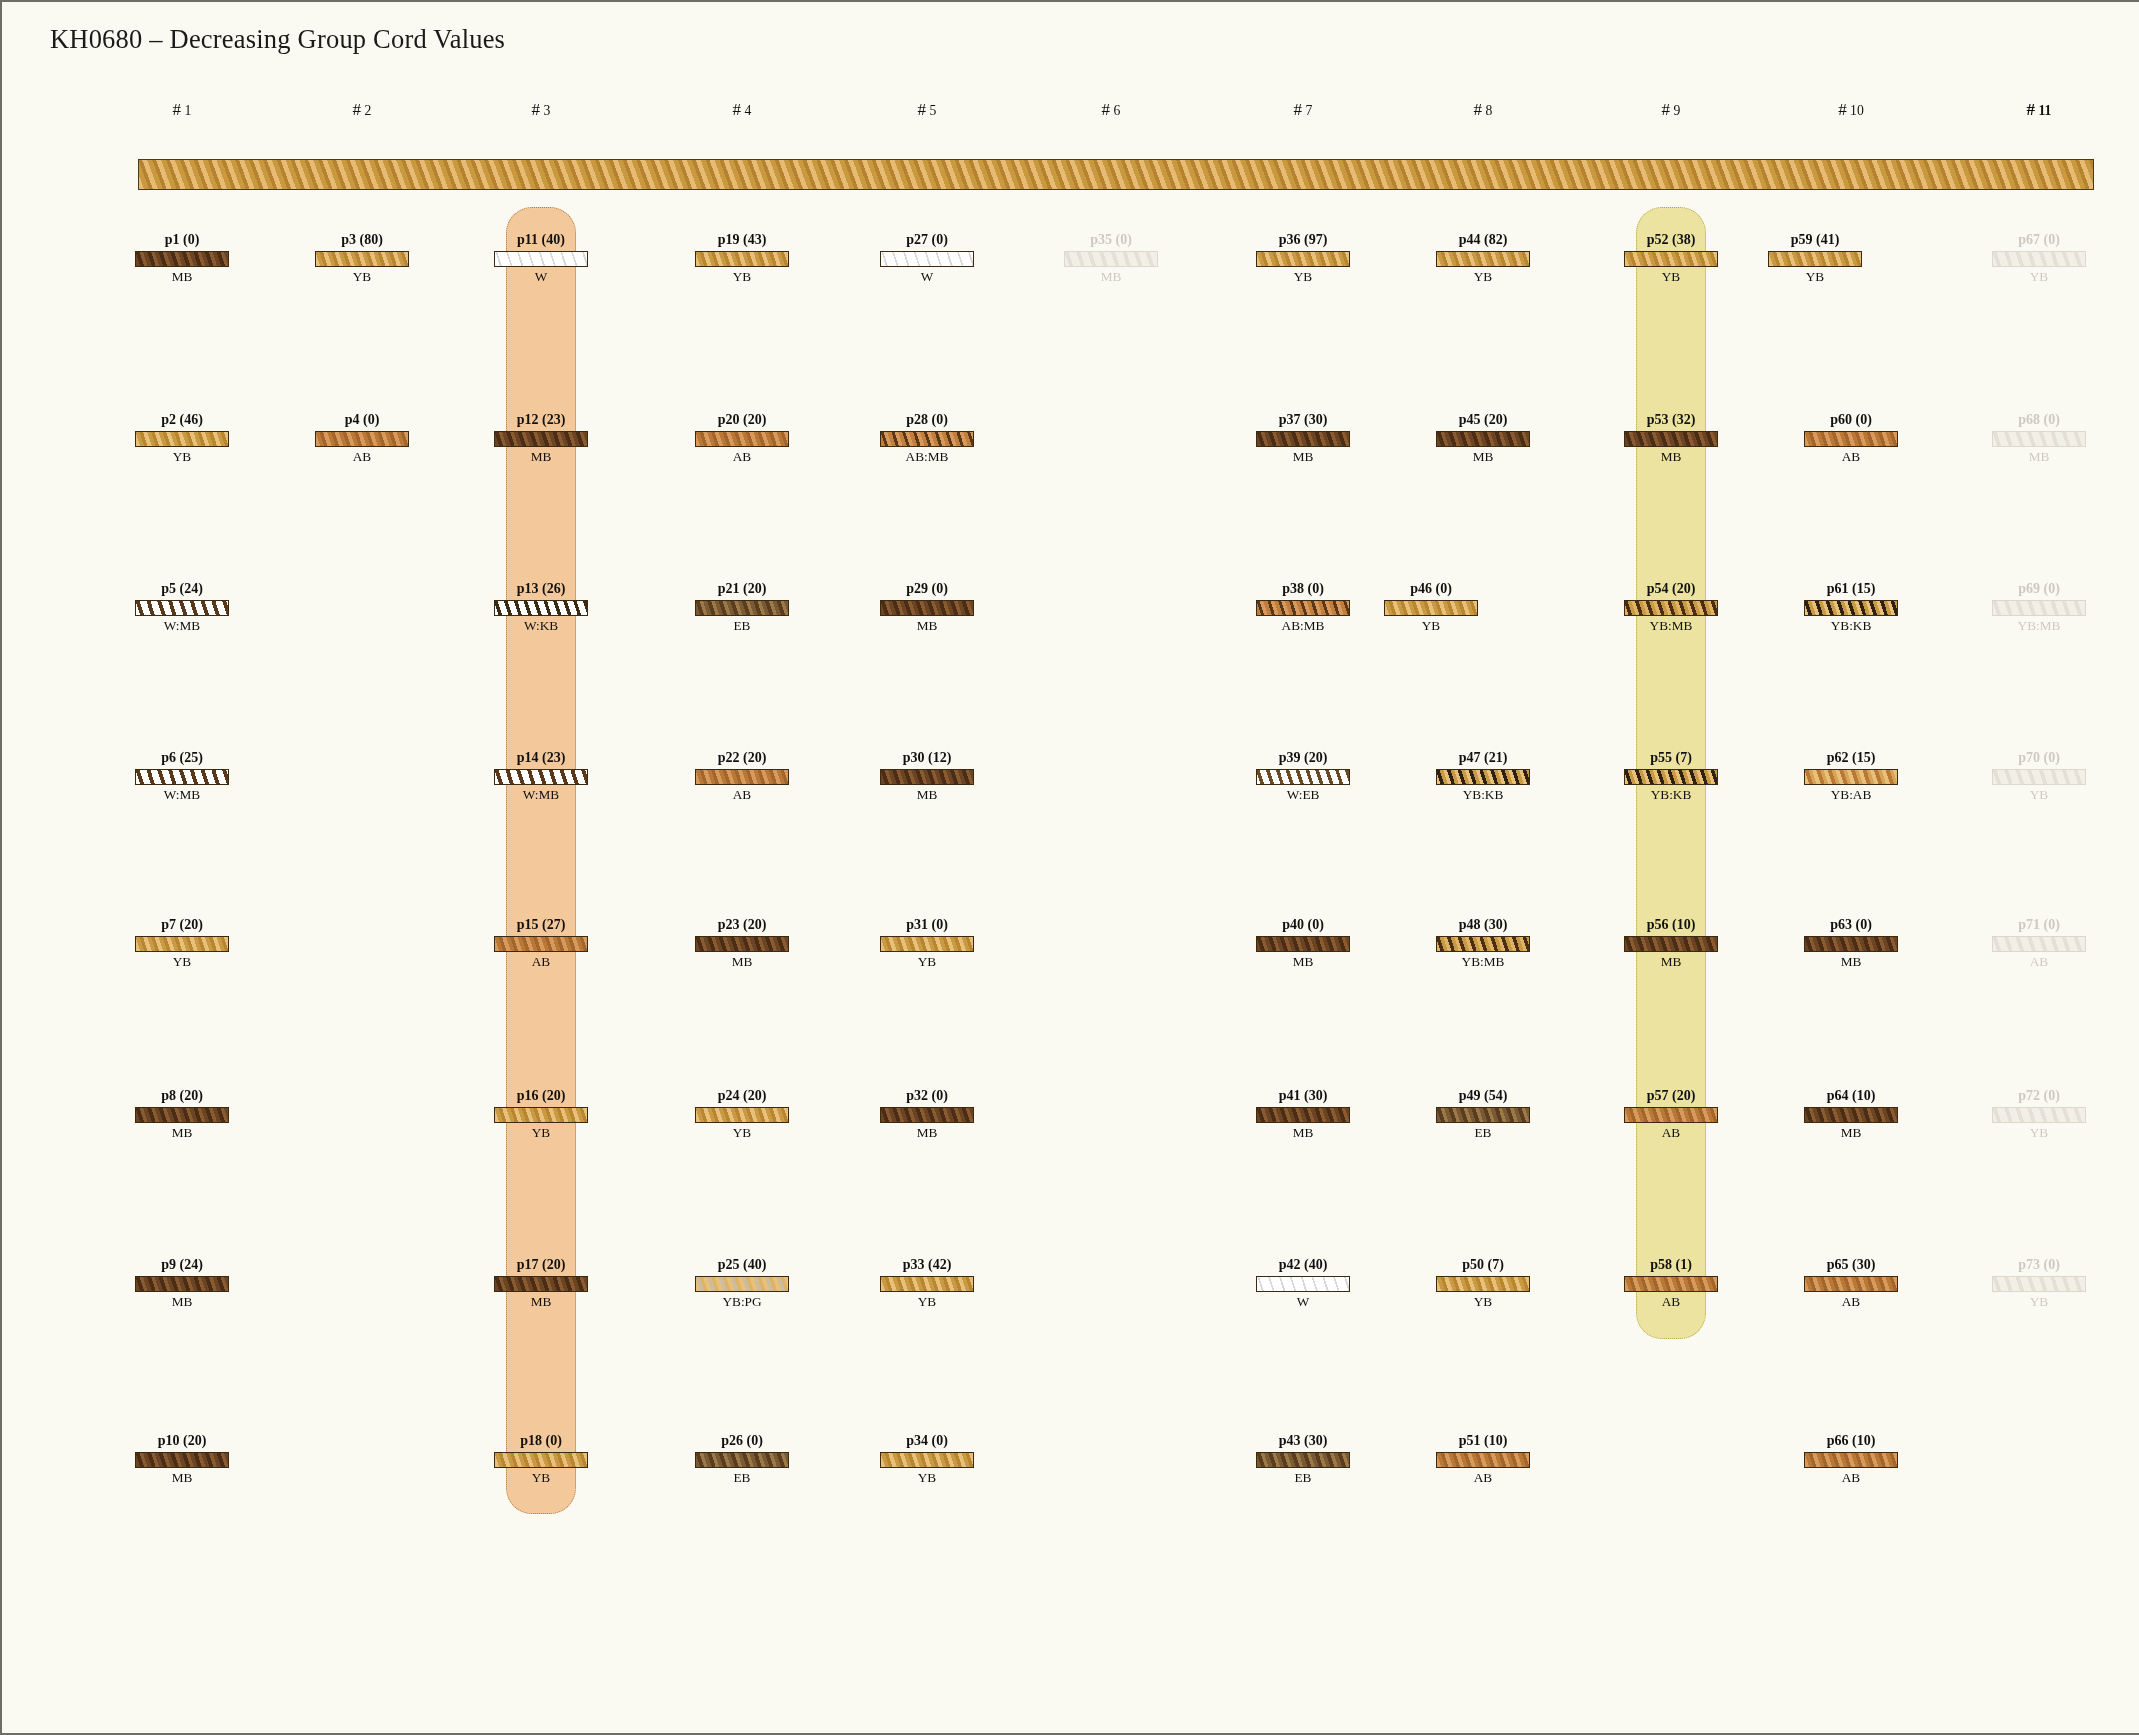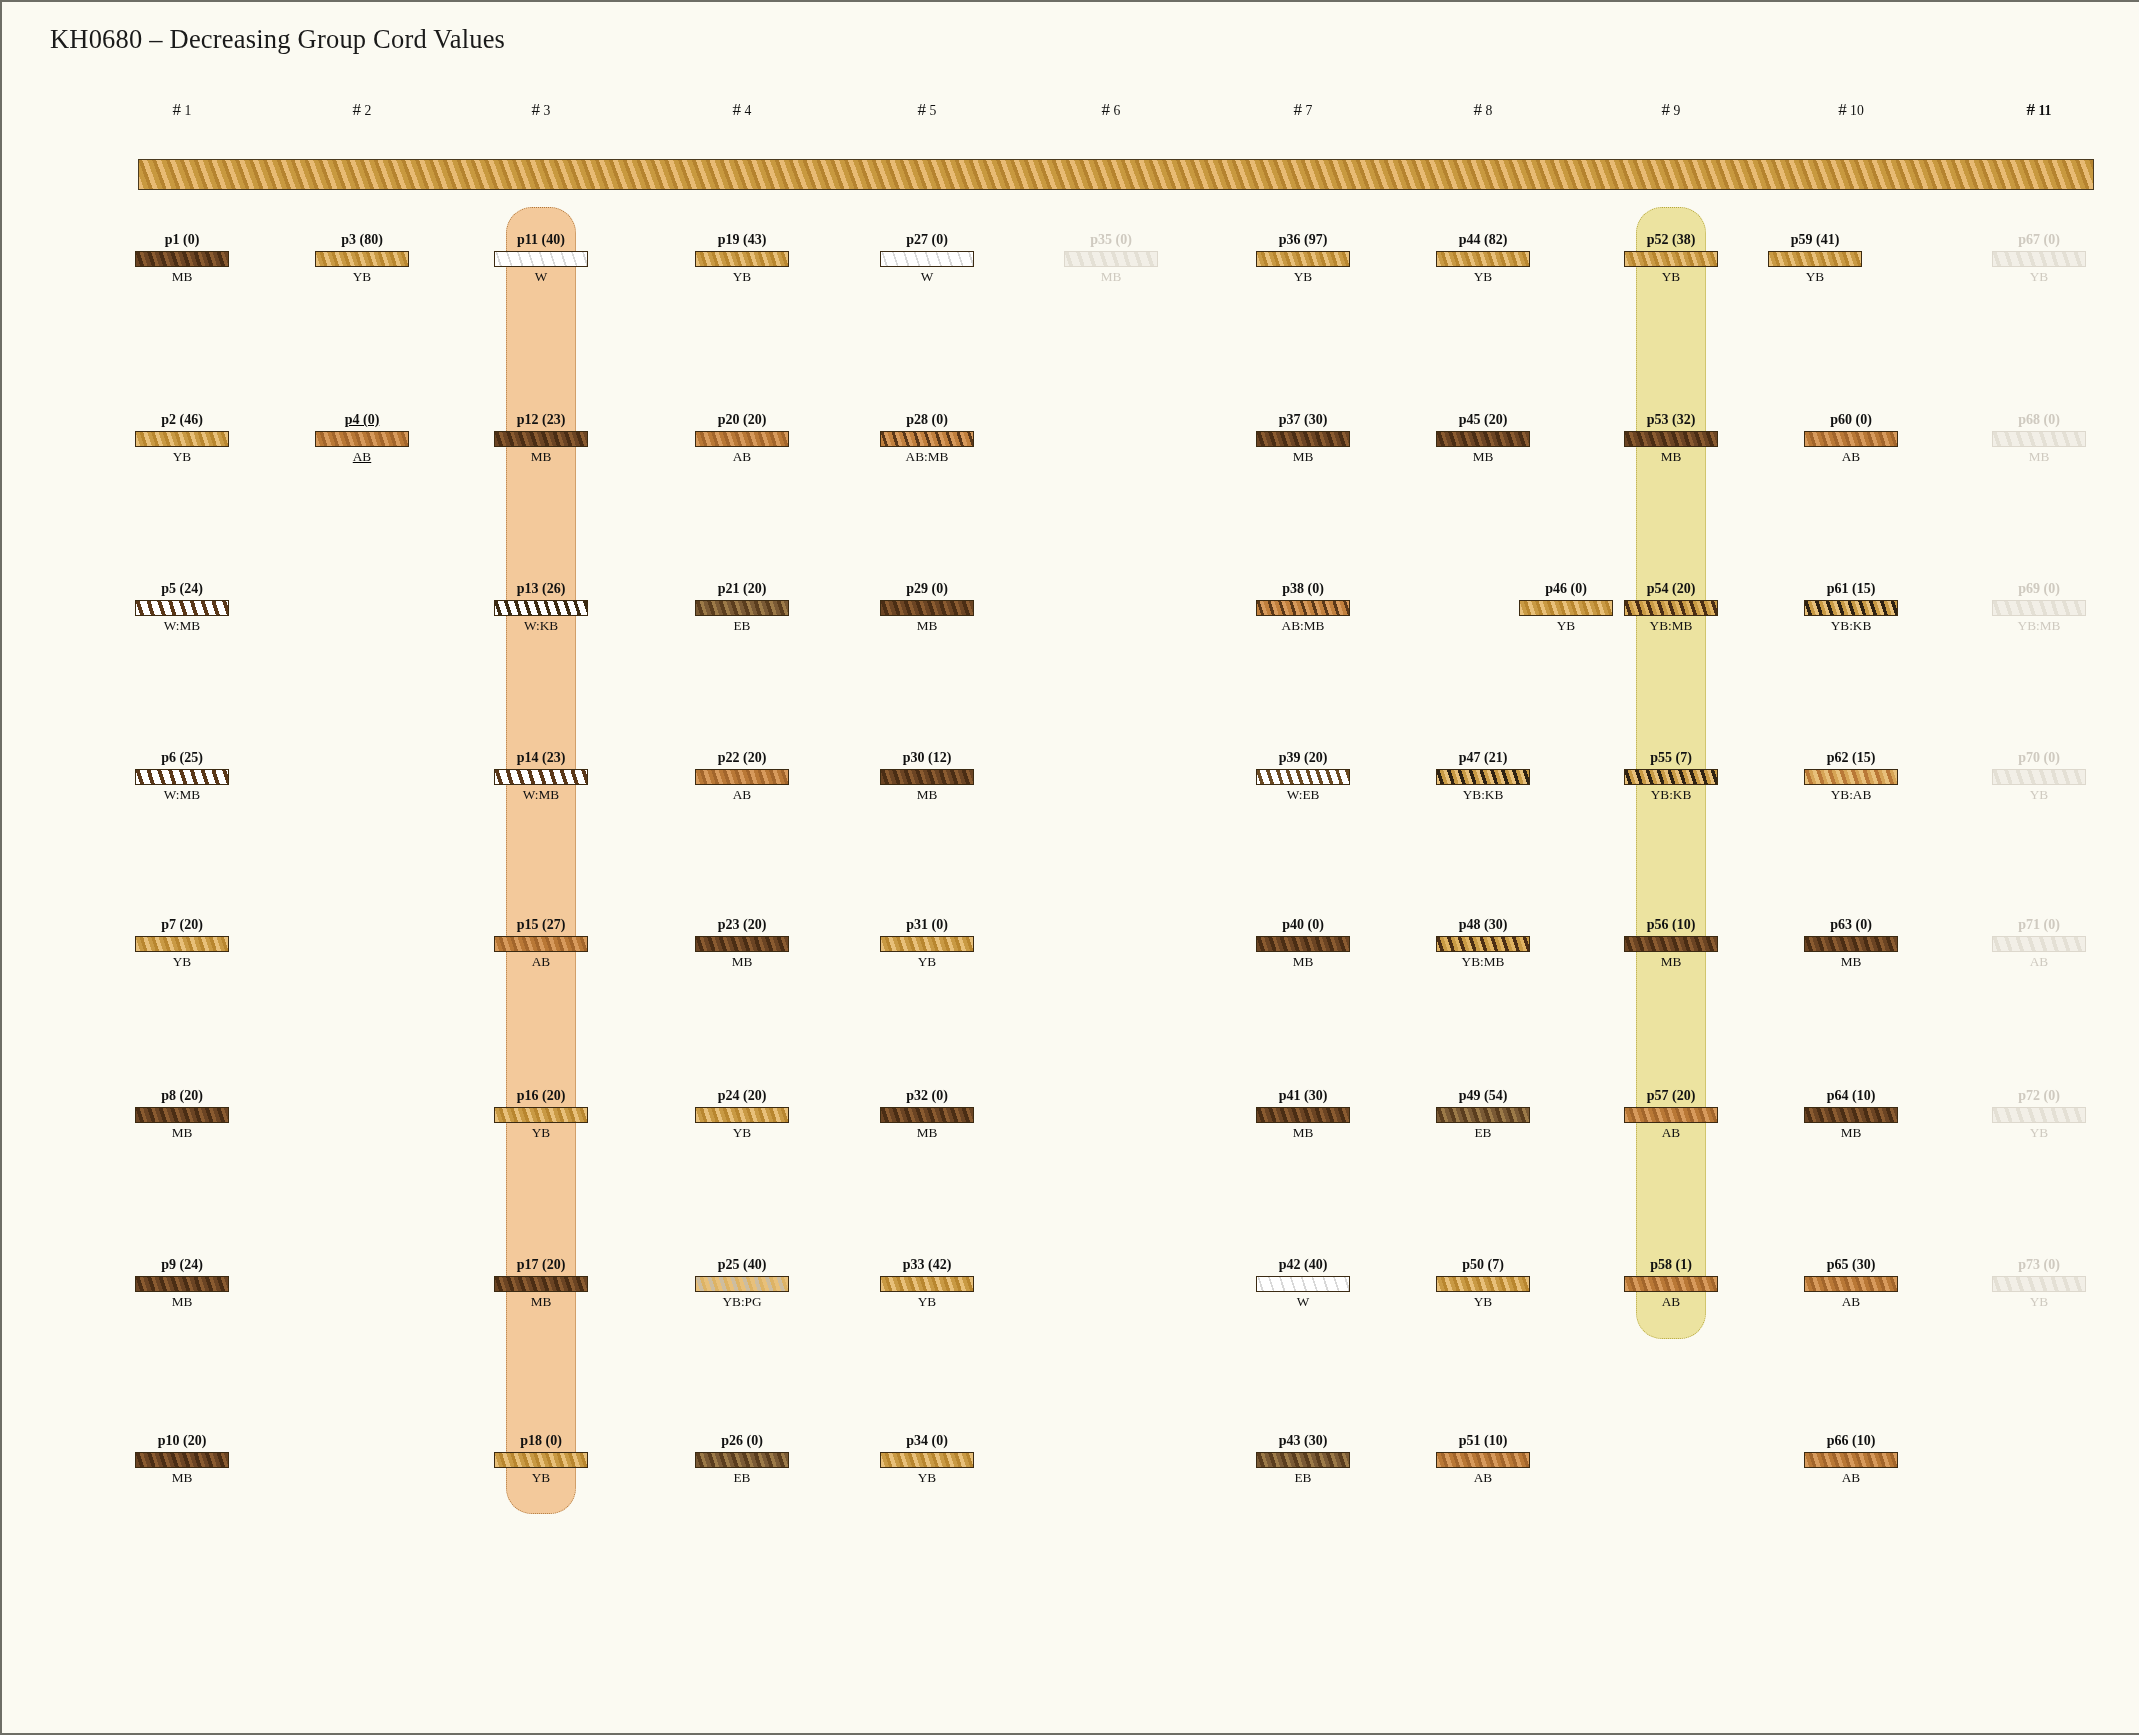--- a/index.html
+++ b/index.html
@@ -192,21 +192,21 @@
       <div class="cell" style="left: 120px; top: 1432px;">
         <div class="plabel">p10 (20)</div>
         <div class="bar f-MB"></div>
         <div class="clabel">MB</div>
       </div>
       <div class="cell" style="left: 300px; top: 231px;">
         <div class="plabel">p3 (80)</div>
         <div class="bar f-YB"></div>
         <div class="clabel">YB</div>
       </div>
-      <div class="cell" style="left: 300px; top: 411px; text-decoration: underline;">
+      <div class="cell" style="left: 300px; top: 411px;">
         <div class="plabel">p4 (0)</div>
         <div class="bar f-AB"></div>
         <div class="clabel">AB</div>
       </div>
       <div class="cell" style="left: 479px; top: 231px;">
         <div class="plabel">p11 (40)</div>
         <div class="bar f-W"></div>
         <div class="clabel">W</div>
       </div>
       <div class="cell" style="left: 479px; top: 411px;">
@@ -372,21 +372,21 @@
       <div class="cell" style="left: 1421px; top: 231px;">
         <div class="plabel">p44 (82)</div>
         <div class="bar f-YB"></div>
         <div class="clabel">YB</div>
       </div>
       <div class="cell" style="left: 1421px; top: 411px;">
         <div class="plabel">p45 (20)</div>
         <div class="bar f-MB"></div>
         <div class="clabel">MB</div>
       </div>
-      <div class="cell" style="left: 1504px; top: 580px;">
+      <div class="cell" style="left: 1369px; top: 580px;">
         <div class="plabel">p46 (0)</div>
         <div class="bar f-YB"></div>
         <div class="clabel">YB</div>
       </div>
       <div class="cell" style="left: 1421px; top: 749px;">
         <div class="plabel">p47 (21)</div>
         <div class="bar f-YBKB"></div>
         <div class="clabel">YB:KB</div>
       </div>
       <div class="cell" style="left: 1421px; top: 916px;">

